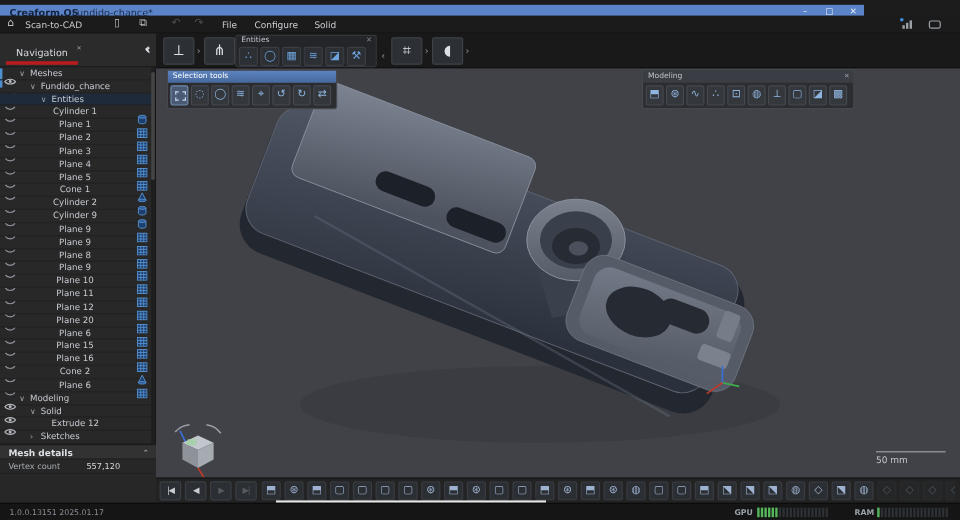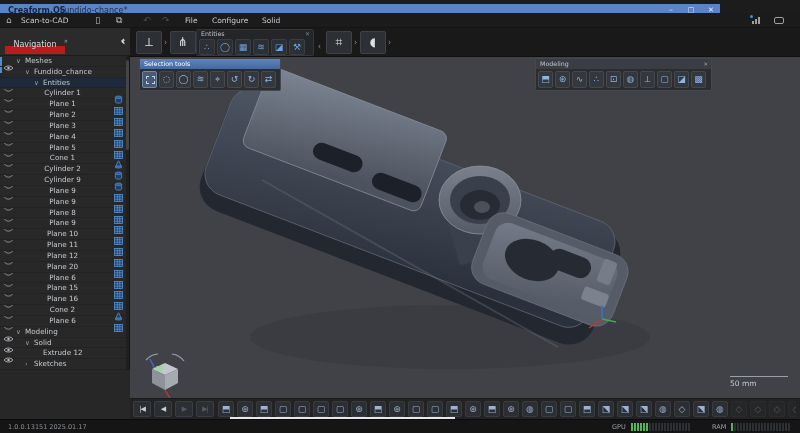--- a/index.html
+++ b/index.html
@@ -22,21 +22,21 @@
   .mico{position:absolute;top:0;color:#b9bdc3;font-size:9px;line-height:15px}
   .mico.dim{color:#4a4e54}
   .sig{position:absolute;right:40px;top:4px;display:flex;align-items:flex-end;gap:1px}
   .sig i{display:block;width:2px;background:#9aa0a6}
   .sig .dot{position:absolute;left:-2px;top:-2px;width:3px;height:3px;border-radius:50%;background:#3f8fe0}
   .chat{position:absolute;right:16px;top:4px;width:10px;height:7px;border:1px solid #9aa0a6;border-radius:2px}
 
   
   .navpanel{position:absolute;left:0;top:28px;width:130px;height:391px;background:#282828;border-right:1px solid #161616}
   .navheader{position:absolute;left:0;top:0;width:130px;height:28px;background:#2b2b2b;border-bottom:1px solid #1c1c1c}
-  .navtab{position:absolute;left:5px;top:8px;width:60px;height:18px;color:#d7dade;font-size:8px;line-height:18px;text-align:center;border-bottom:8px solid #b91c1c}
+  .navtab{position:absolute;left:5px;top:8px;width:60px;height:18px;color:#d7dade;font-size:8px;line-height:18px;text-align:center;border-bottom:3px solid #b91c1c}
   .navtab .tabx{position:absolute;right:-3px;top:-4px;font-size:5px;color:#9aa0a6}
   .navcollapse{position:absolute;right:5px;top:6px;color:#dfe3e8;font-size:11px;font-weight:bold;line-height:14px}
   .accent{position:absolute;left:0;top:29px;width:2px;height:16px;background:#4f8fd0}
   .tree{position:absolute;left:0;top:28px;width:127px;height:314px;display:grid;grid-auto-rows:10.83px;overflow:hidden}
   .trow{position:relative;border-bottom:1px solid #222}
   .trow.sel{background:#1e2a3a}
   .eye{position:absolute;left:3px;top:1px}
   .exp{position:absolute;top:0;font-size:6.5px;color:#9aa0a8;line-height:10px}
   .exp.l0{left:16px}.exp.l1{left:25px}.exp.l2{left:34px}
   .lbl{position:absolute;top:0;font-size:7.2px;color:#c6cad0;line-height:10.5px;white-space:nowrap}
@@ -93,21 +93,21 @@
   .mbtn.off{color:#565b63}
   .ops{position:absolute;left:88px;top:2px;display:flex;gap:3px;width:578px;overflow:hidden}
   .op{flex:0 0 16px;width:16px;height:16px;background:#2b2e33;border:1px solid #383c42;border-radius:2px;
     color:#9db2d0;font-size:9px;text-align:center;line-height:14px}
   .op.dim{opacity:.35}
   .tlscroll{position:absolute;left:100px;bottom:0;width:225px;height:2px;background:#e8e8e8}
 
   
   .statusbar{position:absolute;left:0;top:419px;width:800px;height:14px;background:#151515;border-top:1px solid #0c0c0c}
   .version{position:absolute;left:8px;top:0;font-size:6.5px;color:#8a8f96;line-height:14px}
-  .meterlbl{position:absolute;top:0;font-size:6.5px;color:#9aa0a6;line-height:14px;font-weight:normal}
+  .meterlbl{position:absolute;top:0;font-size:6.5px;color:#9aa0a6;line-height:14px;font-weight:bold}
   .meter{position:absolute;top:3px;display:flex;gap:1px}
   .meter .seg{width:2px;height:8px;background:#2c2f33}
   .meter .seg.on{background:#55b65c}
 </style>
 </head>
 <body>
 
 <div class="app">
 
   <div class="titlebar">
@@ -420,20 +420,28 @@
             </svg></span>
           <span class="exp l1">›</span>
           <span class="lbl l1">Sketches</span>
         </div>
       </div>
     <div class="treescroll">
         <div class="thumb"></div>
       </div>
 
     <div class="meshdetails">
+      <div class="mdheader">
+        <span>Mesh details</span>
+        <span class="chev">⌃</span>
+      </div>
+      <div class="mdrow">
+        <span class="k">Vertex count</span>
+        <span class="v">557,120</span>
+      </div>
     </div>
   </div>
 
   <div class="toolbar">
     <span class="tb-collapse">‹</span>
     <div class="bigbtn" style="left:6px">⟂</div>
     <span class="bigchev" style="left:34px">›</span>
     <div class="bigbtn" style="left:40px">⋔</div>
     <span class="bigchev" style="left:68px">›</span>
     <div class="tgroup">

